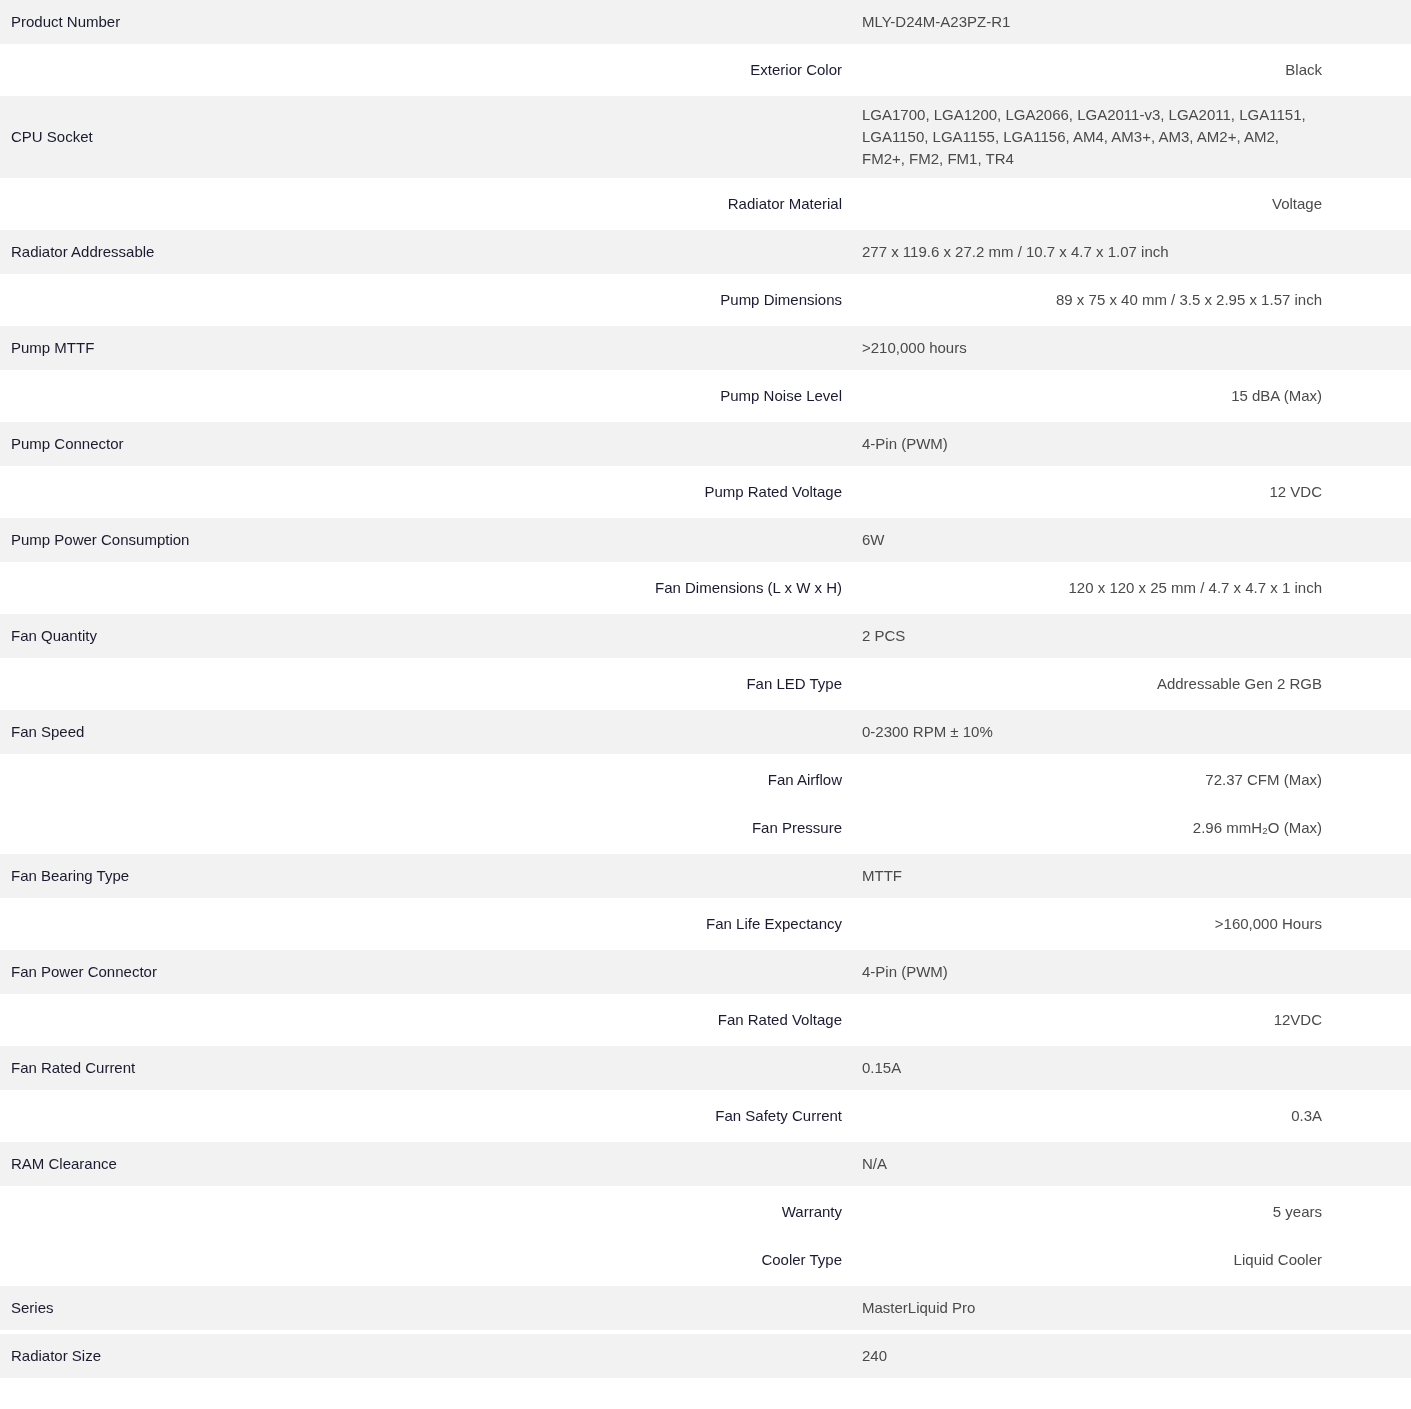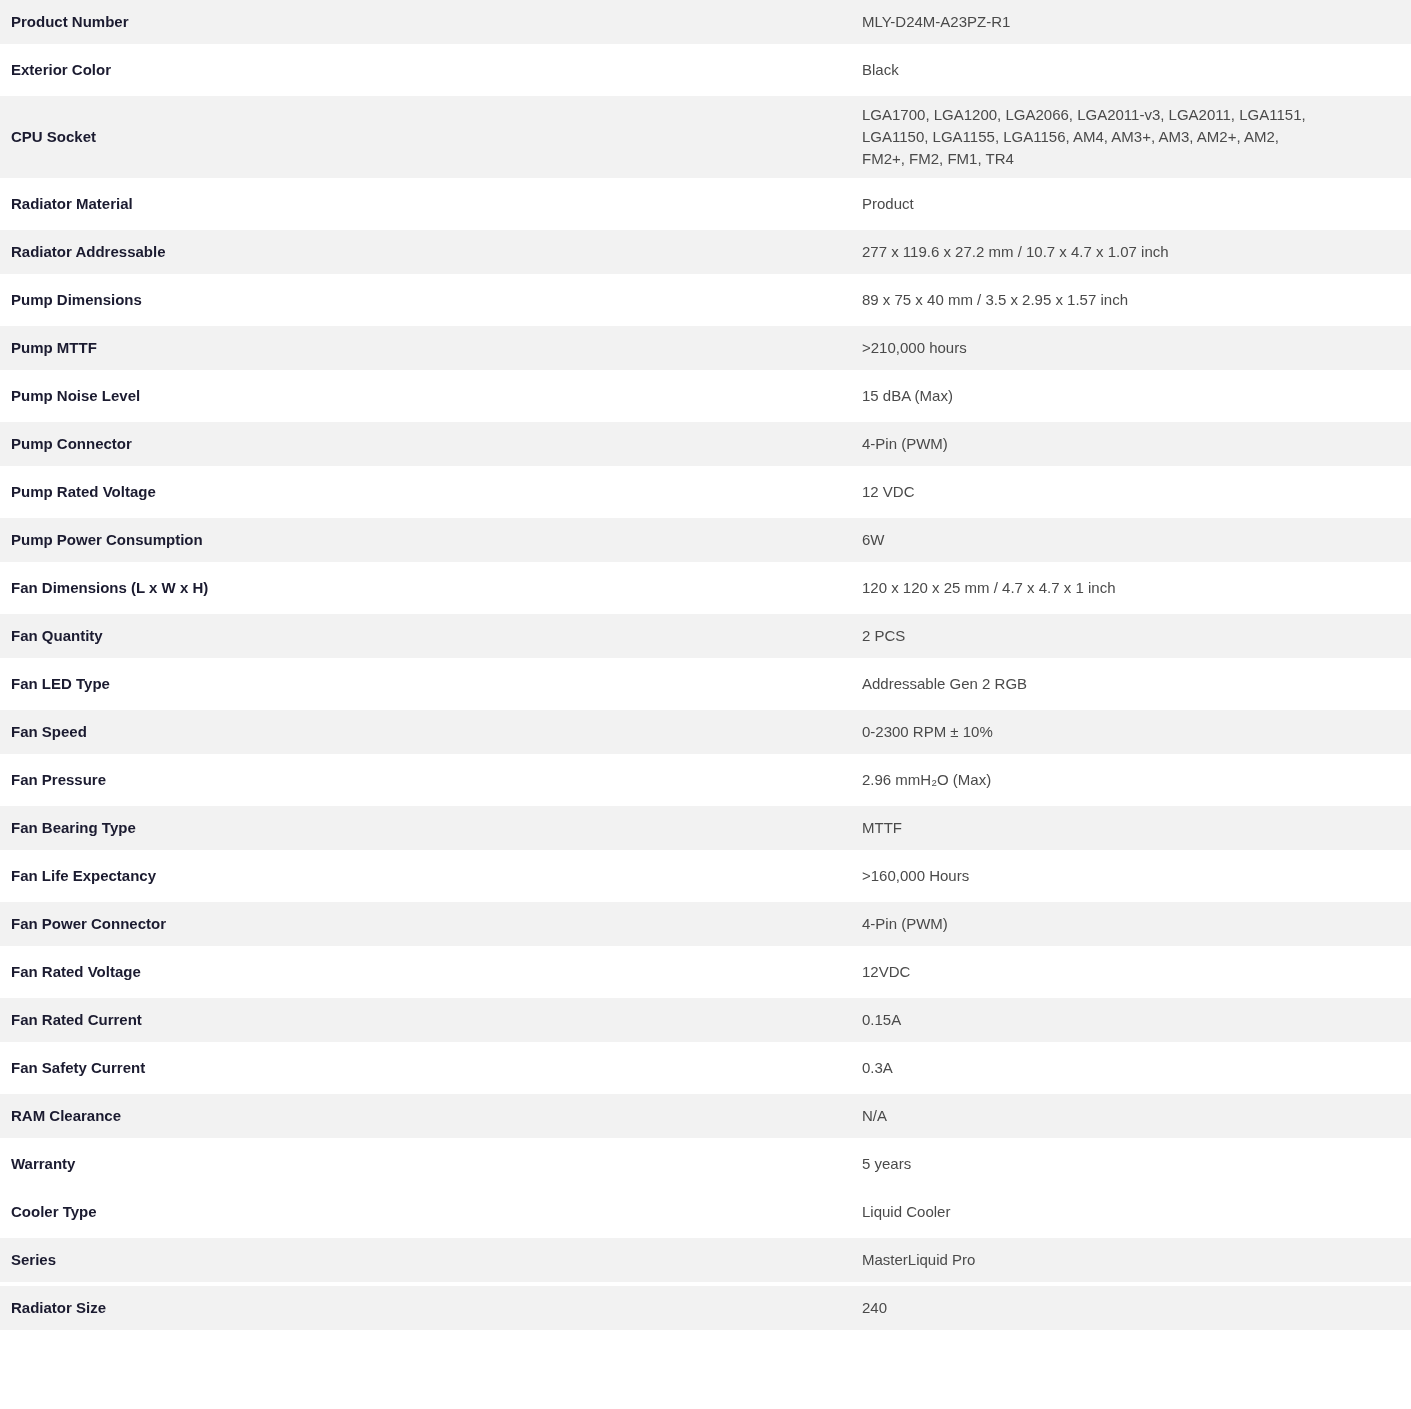--- a/index.html
+++ b/index.html
@@ -16,28 +16,29 @@
     align-items: center;
     min-height: 44px;
     border-bottom: 4px solid #ffffff;
     box-sizing: content-box;
   }
   .spec-row.alt {
     background: var(--row-alt-bg, #f2f2f2);
   }
   .spec-row.plain {
     background: var(--row-bg, #ffffff);
+    text-align: right;
   }
   .spec-label {
     flex: 0 0 auto;
     width: 862px;
     box-sizing: border-box;
     padding: 8px 20px 8px 11px;
     font-size: 15px;
-    font-weight: 700;
+    font-weight: 400;
     color: var(--label-color, #1b1b30);
     line-height: 22px;
   }
   .spec-value {
     flex: 1 1 auto;
     box-sizing: border-box;
     max-width: 549px;
     padding: 8px 89px 8px 0;
     font-size: 15px;
     font-weight: 400;
@@ -59,21 +60,21 @@
     <div class="spec-value">Black</div>
   </div>
 
   <div class="spec-row alt">
     <div class="spec-label">CPU Socket</div>
     <div class="spec-value">LGA1700, LGA1200, LGA2066, LGA2011-v3, LGA2011, LGA1151, LGA1150, LGA1155, LGA1156, AM4, AM3+, AM3, AM2+, AM2, FM2+, FM2, FM1, TR4</div>
   </div>
 
   <div class="spec-row plain">
     <div class="spec-label">Radiator Material</div>
-    <div class="spec-value">Product</div>
+    <div class="spec-value">Voltage</div>
   </div>
 
   <div class="spec-row alt">
     <div class="spec-label">Radiator Addressable</div>
     <div class="spec-value">277 x 119.6 x 27.2 mm / 10.7 x 4.7 x 1.07 inch</div>
   </div>
 
   <div class="spec-row plain">
     <div class="spec-label">Pump Dimensions</div>
     <div class="spec-value">89 x 75 x 40 mm / 3.5 x 2.95 x 1.57 inch</div>
@@ -117,20 +118,24 @@
   <div class="spec-row plain">
     <div class="spec-label">Fan LED Type</div>
     <div class="spec-value">Addressable Gen 2 RGB</div>
   </div>
 
   <div class="spec-row alt">
     <div class="spec-label">Fan Speed</div>
     <div class="spec-value">0-2300 RPM ± 10%</div>
   </div>
 
+  <div class="spec-row plain">
+    <div class="spec-label">Fan Airflow</div>
+    <div class="spec-value">72.37 CFM (Max)</div>
+  </div>
 
 
   <div class="spec-row plain">
     <div class="spec-label">Fan Pressure</div>
     <div class="spec-value">2.96 mmH₂O (Max)</div>
   </div>
 
   <div class="spec-row alt">
     <div class="spec-label">Fan Bearing Type</div>
     <div class="spec-value">MTTF</div>

